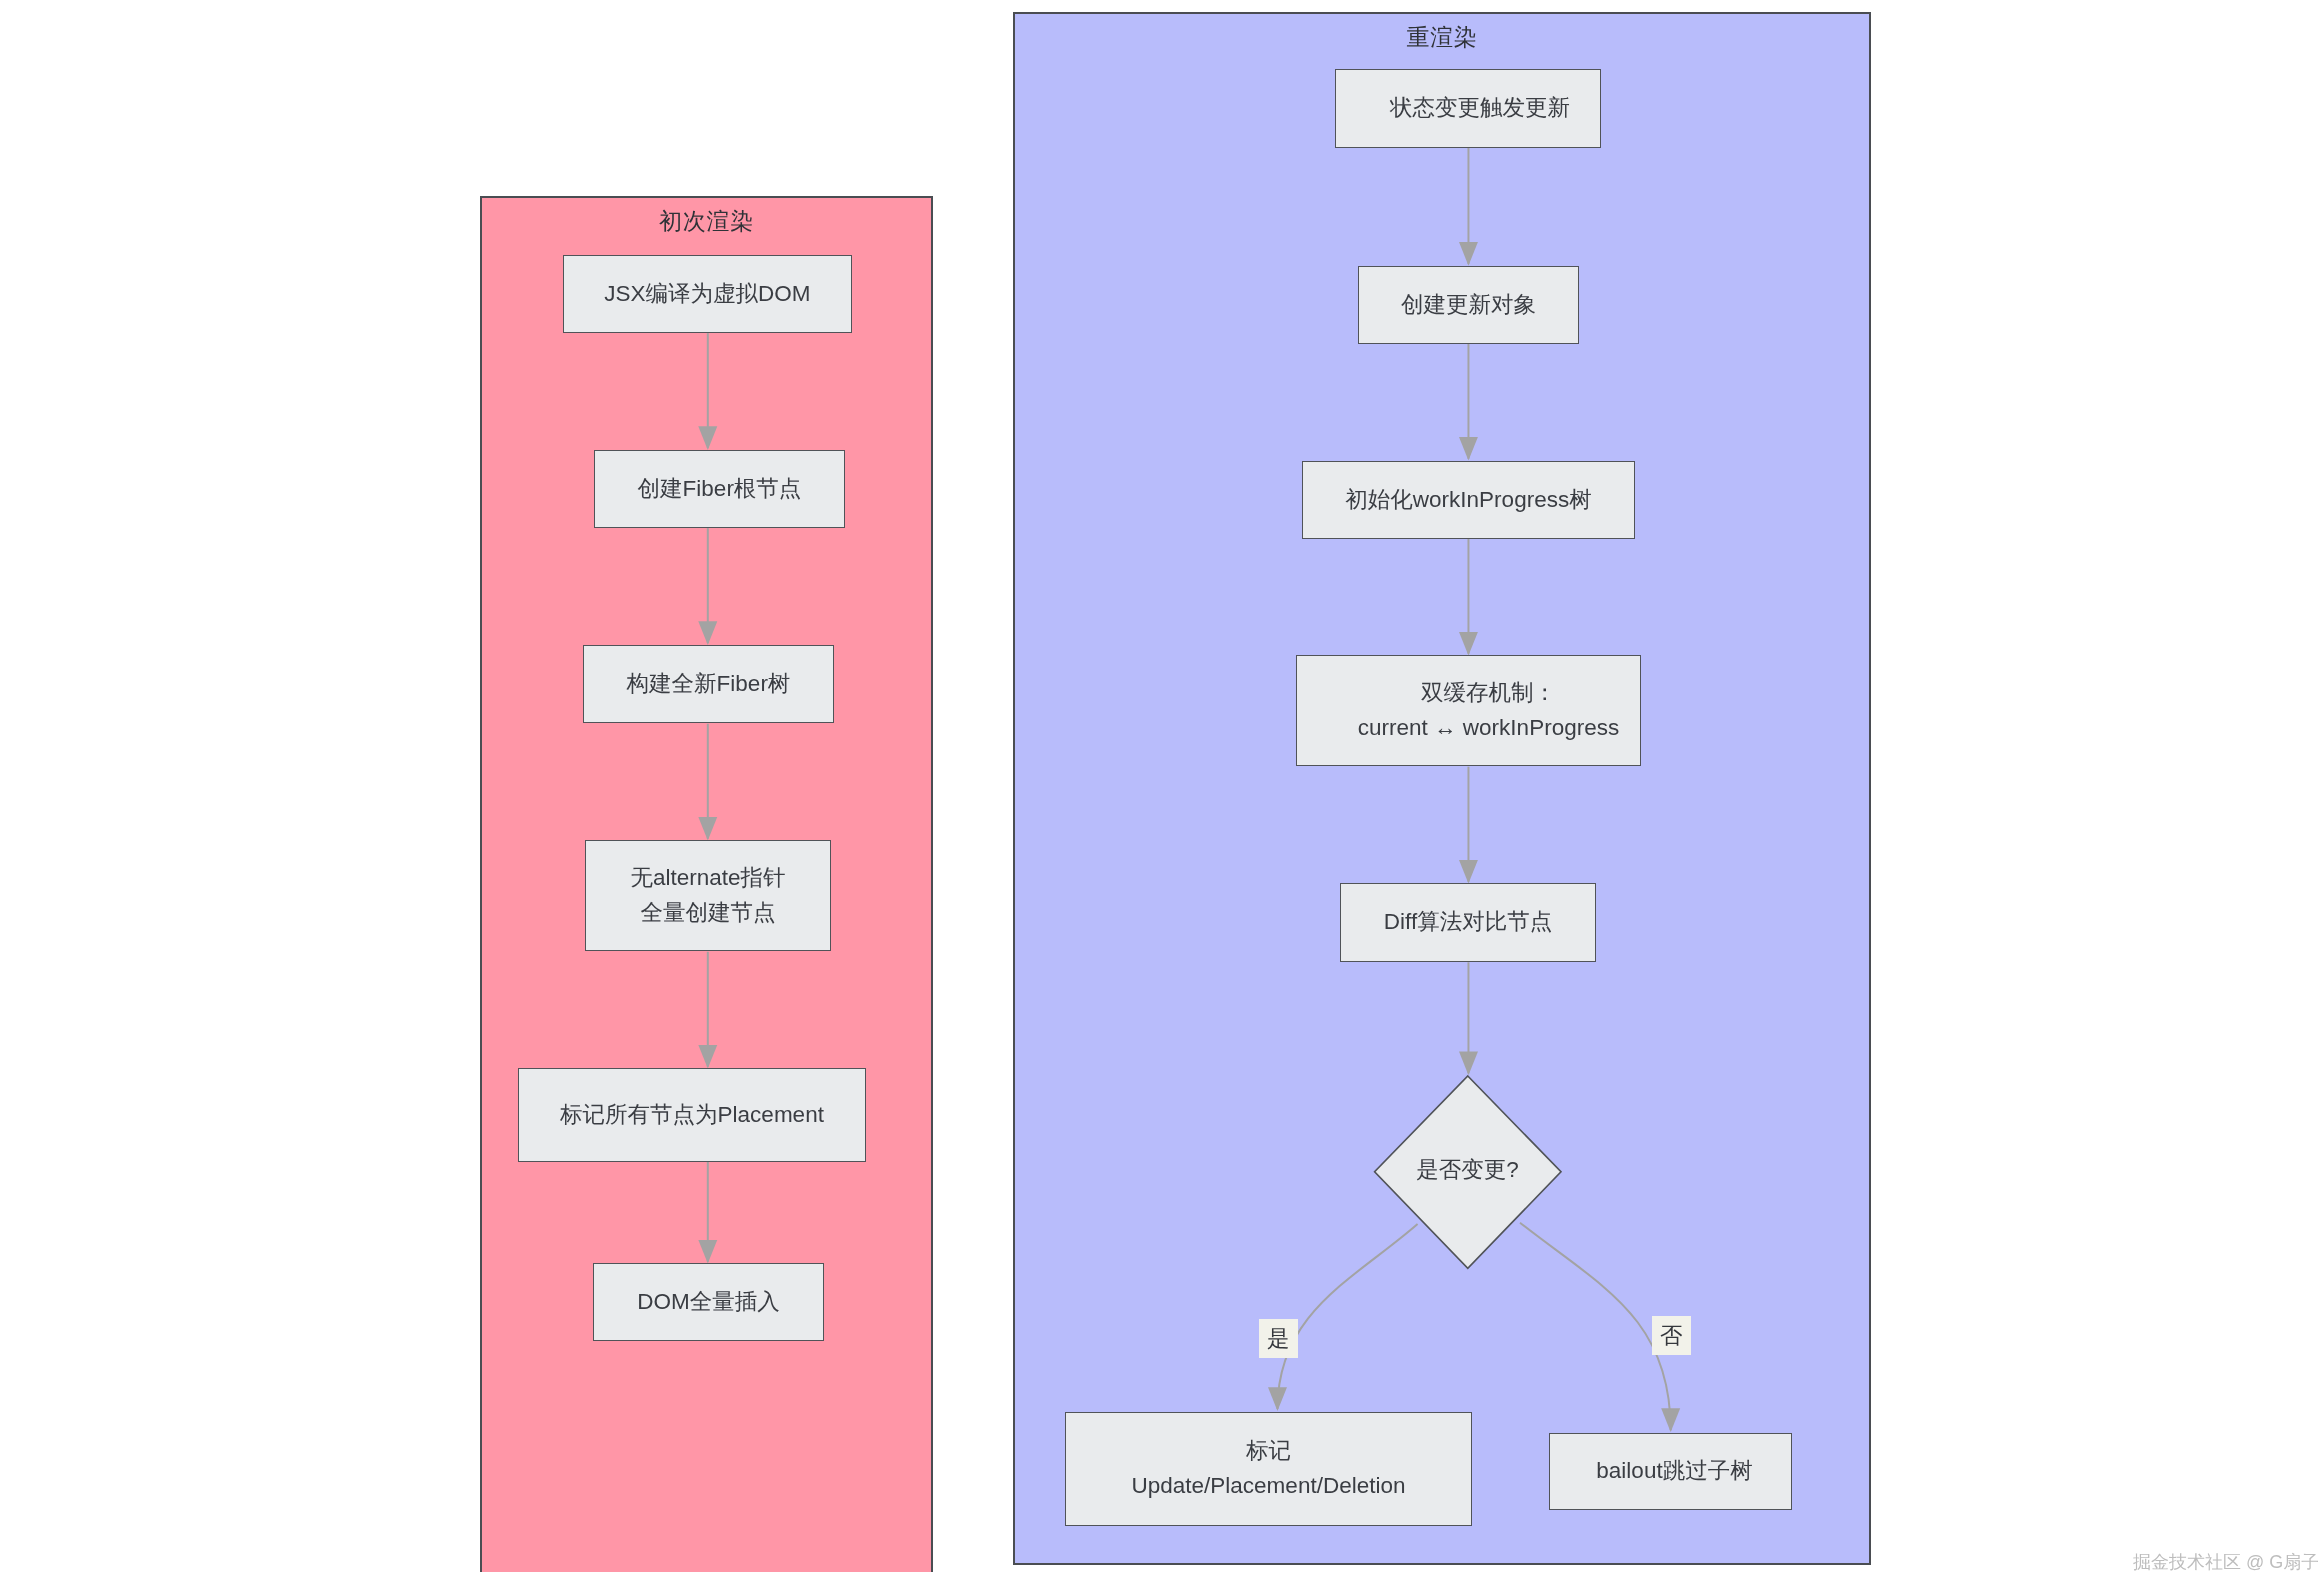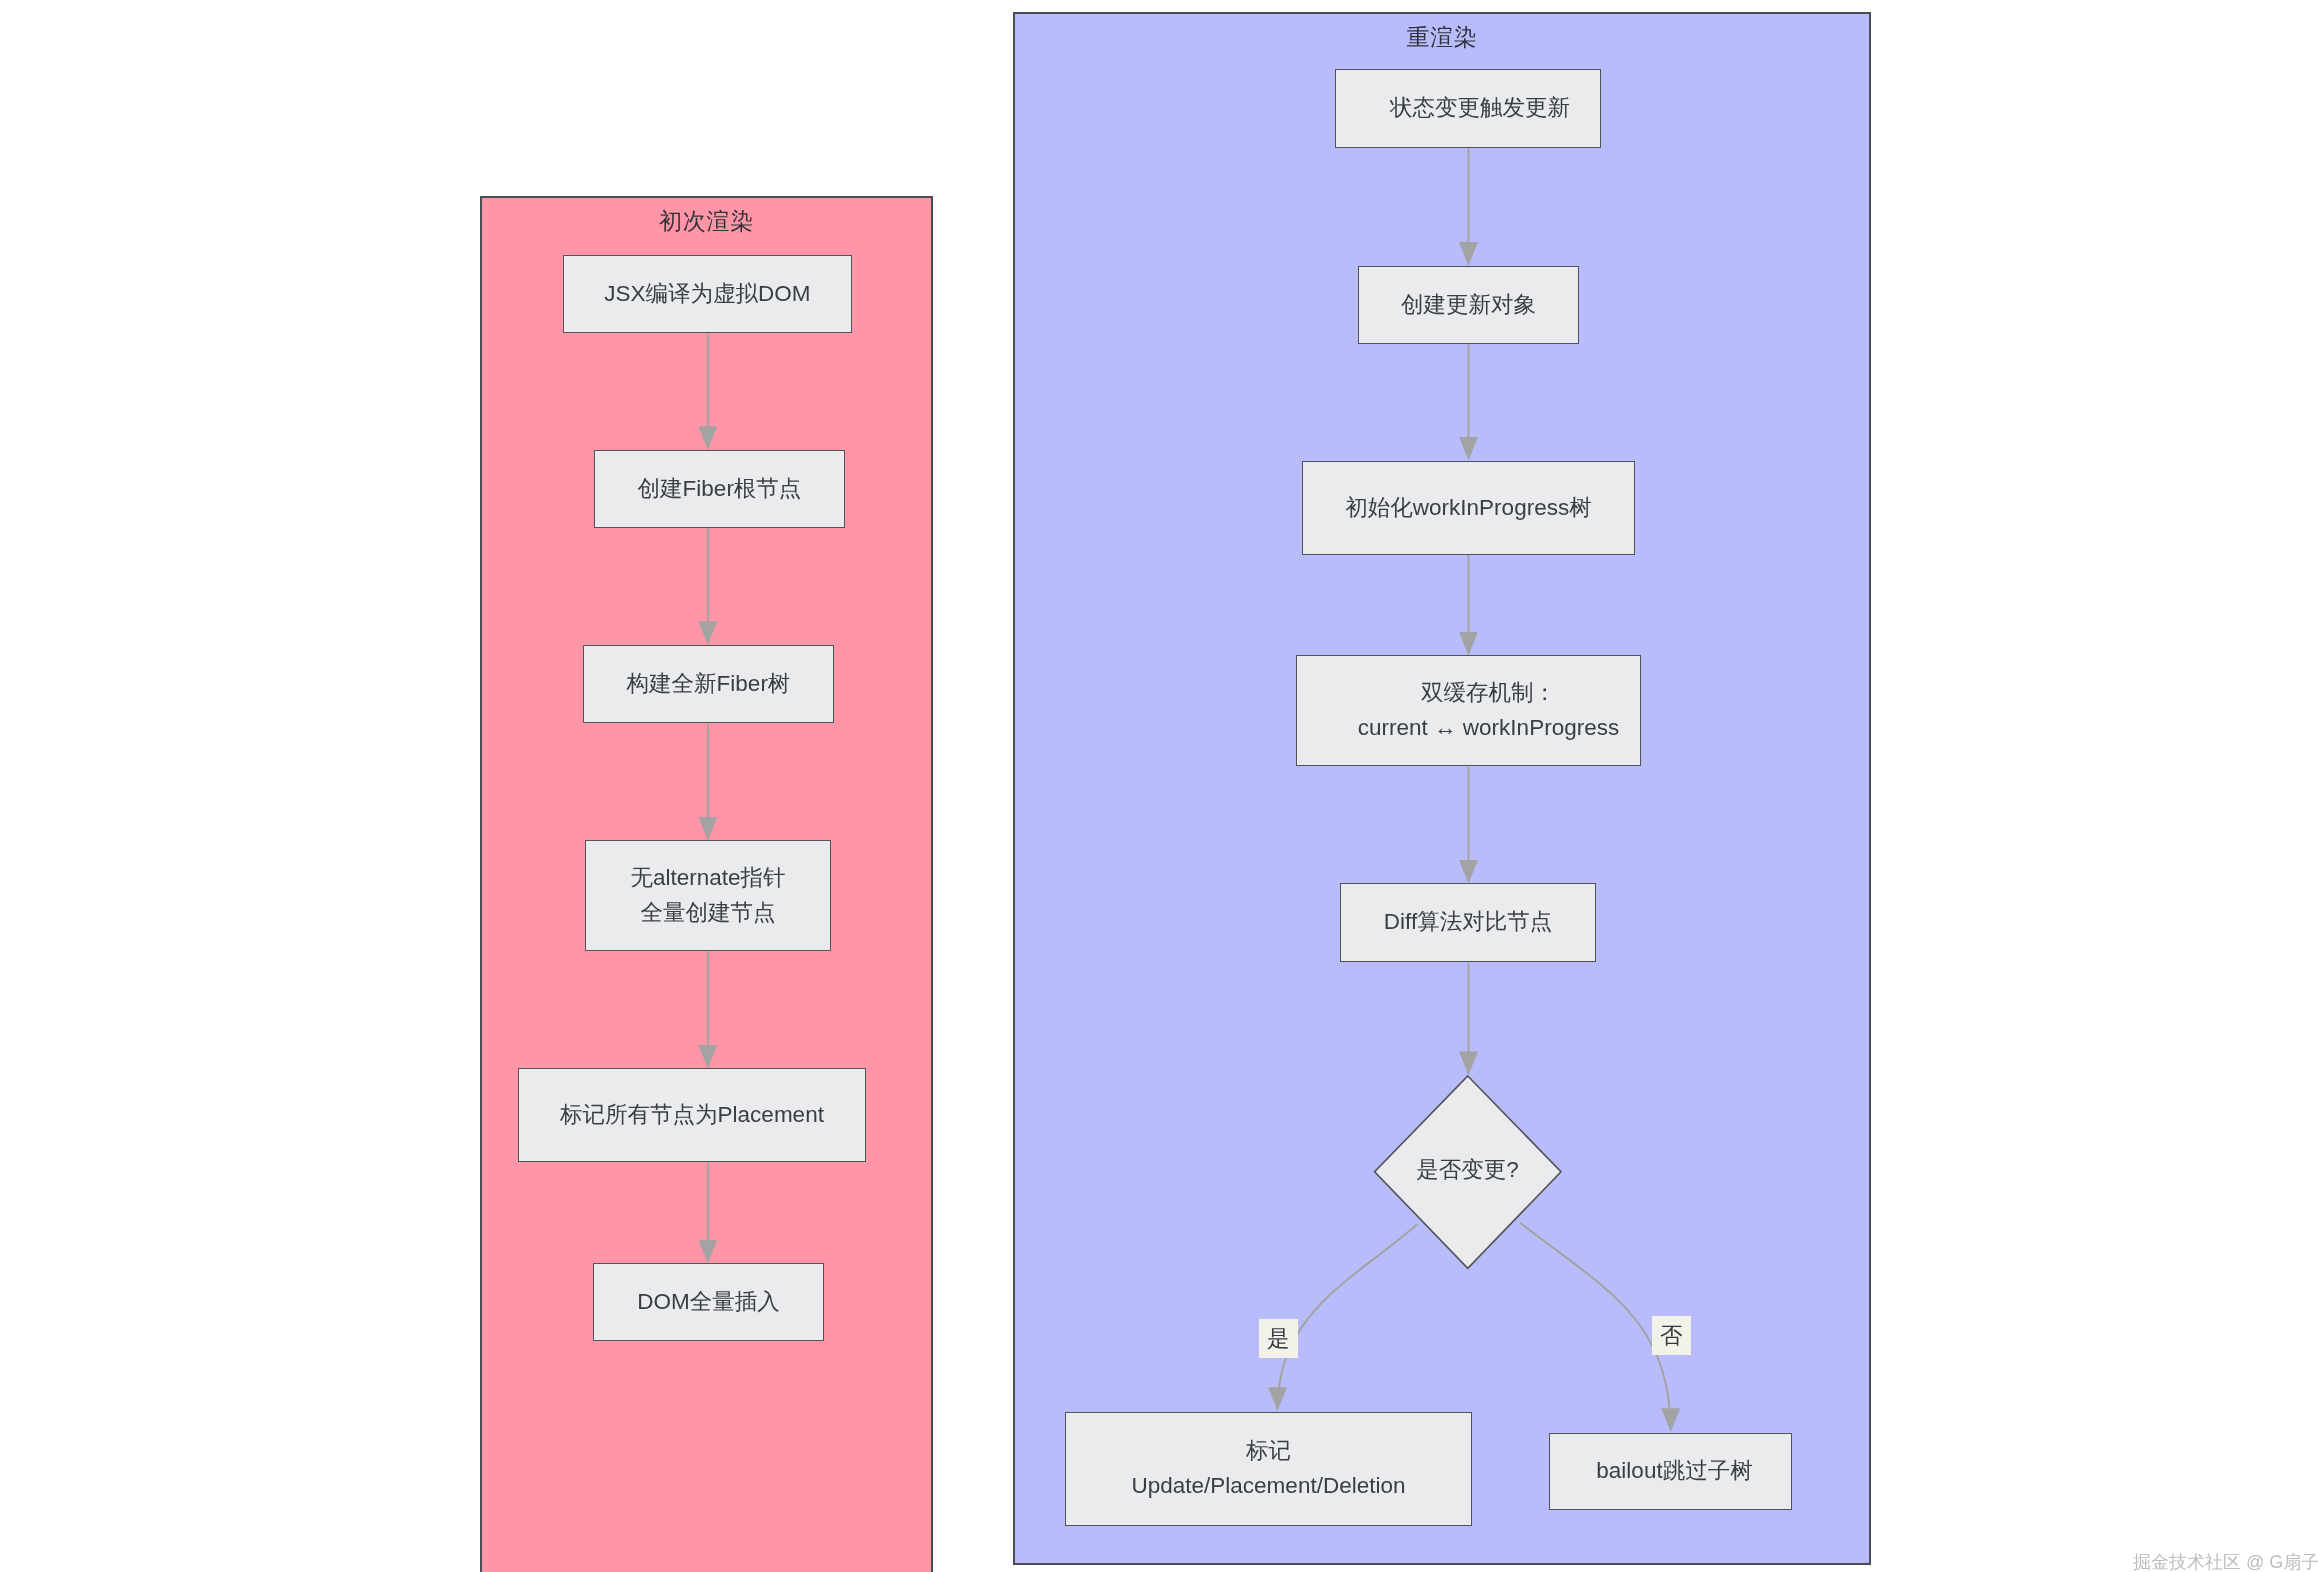--- a/index.html
+++ b/index.html
@@ -60,21 +60,21 @@
   
   .n-l1{left:563px;top:255px;width:289px;height:78px;}
   .n-l2{left:583px;top:450px;width:251px;height:78px;margin-left:11px;}
   .n-l3{left:583px;top:645px;width:251px;height:78px;}
   .n-l4{left:585px;top:840px;width:246px;height:111px;}
   .n-l5{left:518px;top:1068px;width:348px;height:94px;}
   .n-l6{left:593px;top:1263px;width:231px;height:78px;}
   
   .n-r1{left:1335px;top:69px;width:266px;height:79px;padding-left:24px;}
   .n-r2{left:1358px;top:266px;width:221px;height:78px;}
-  .n-r3{left:1302px;top:461px;width:333px;height:94px;}
+  .n-r3{left:1302px;top:461px;width:333px;height:78px;}
   .n-r4{left:1296px;top:655px;width:345px;height:111px;padding-left:40px;}
   .n-r5{left:1340px;top:883px;width:256px;height:79px;}
   .n-r7{left:1065px;top:1412px;width:407px;height:114px;}
   .n-r8{left:1549px;top:1433px;width:243px;height:77px;padding-left:8px;}
   .decision-label{
     position:absolute;left:1375px;top:1154px;width:185px;
     text-align:center;
     font-size:22.5px;color:var(--node-text);
     z-index:4;
   }

